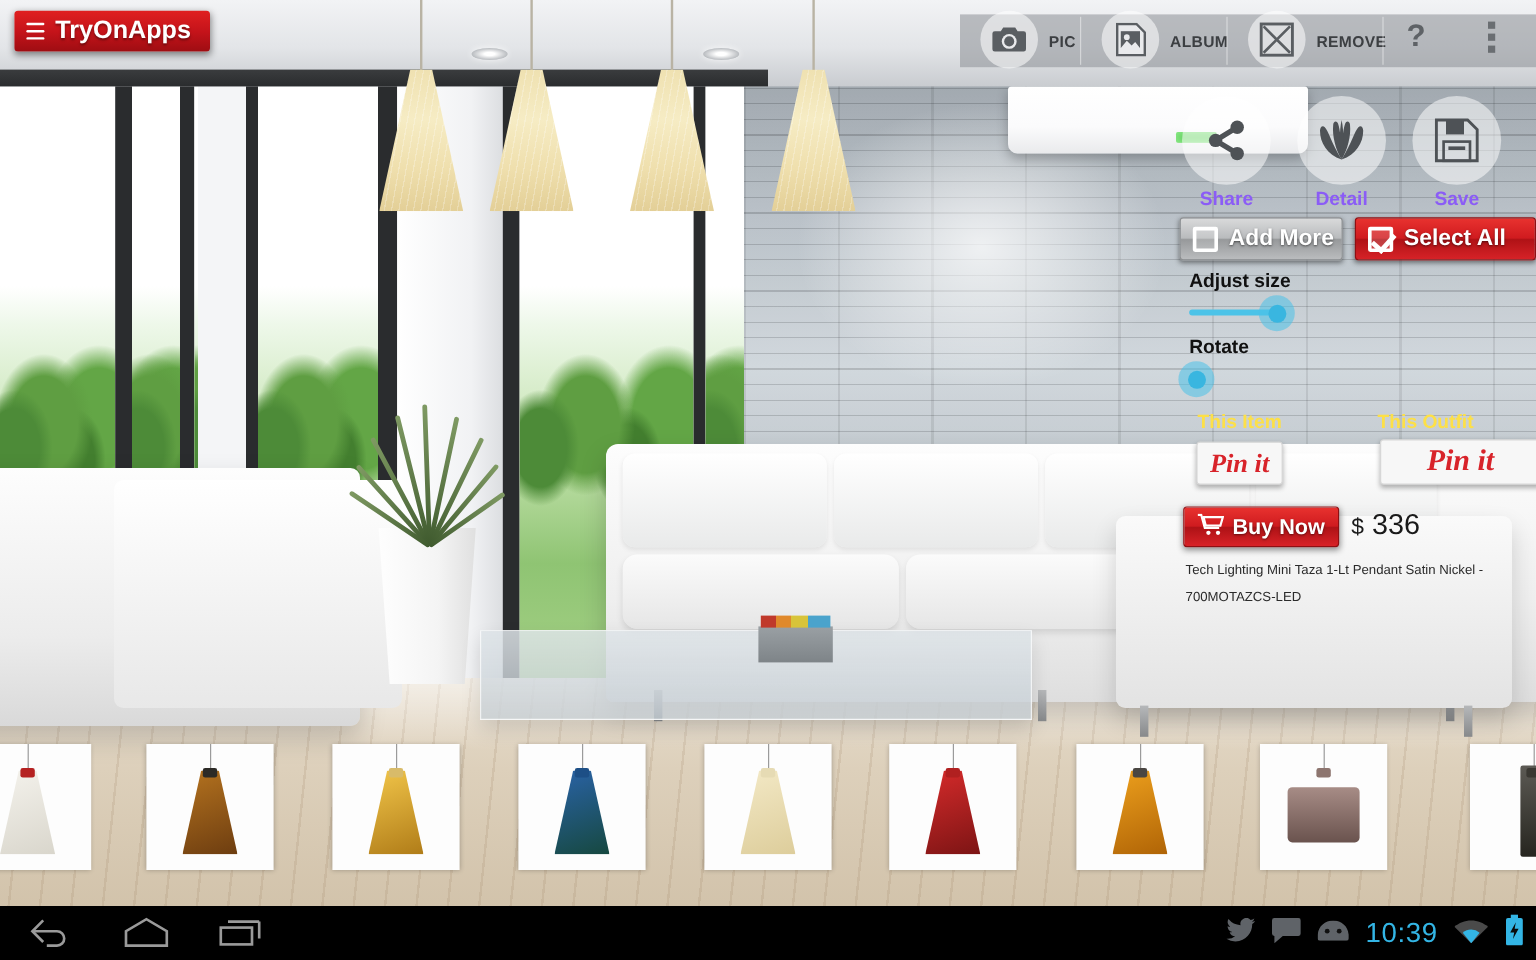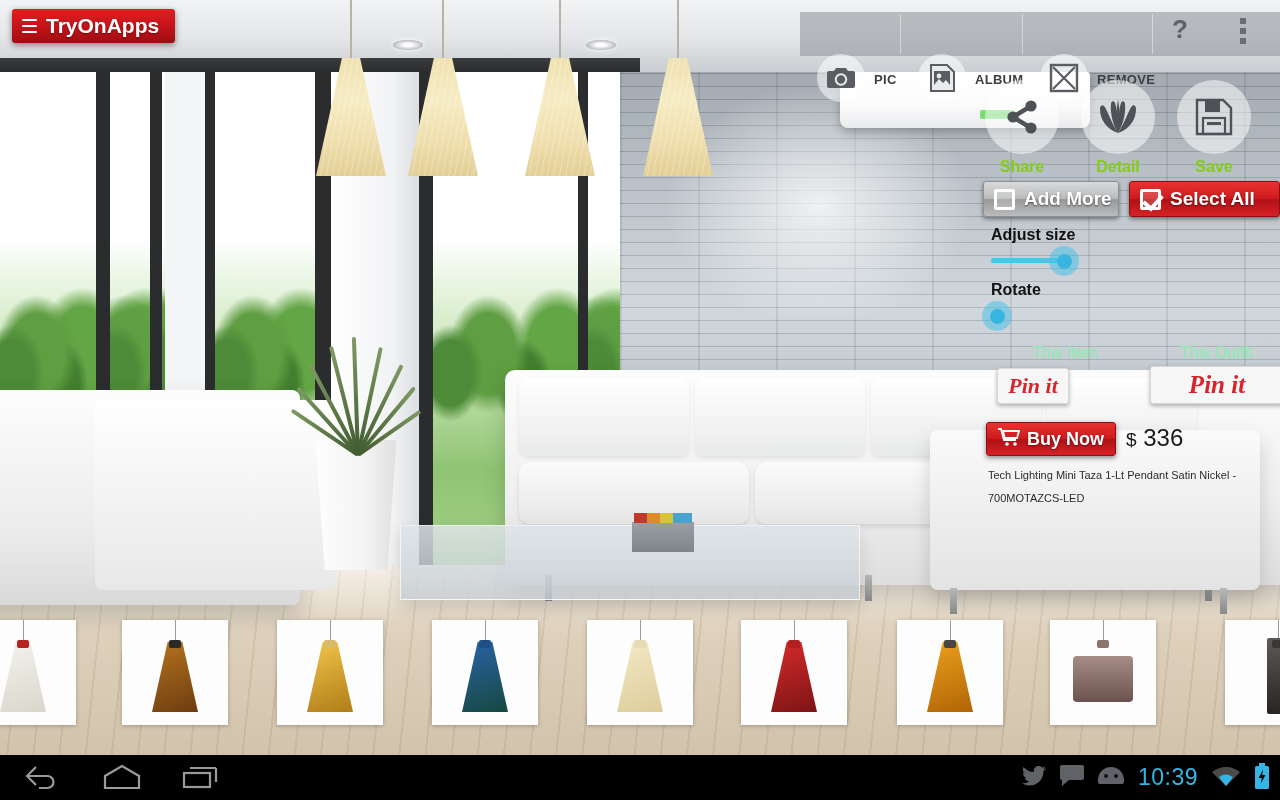--- a/index.html
+++ b/index.html
@@ -115,36 +115,36 @@
       background:rgba(140,144,150,.55); }
   .logo { position:absolute; left:12px; top:9px; height:34px; padding:0 16px 0 34px;
       display:flex; align-items:center; color:#fff; font-size:21px; font-weight:bold;
       background:linear-gradient(180deg,#e02020 0%,#c4131a 52%,#9e0d12 100%);
       border-radius:3px; box-shadow:0 2px 6px rgba(0,0,0,.45);
       text-shadow:0 1px 2px rgba(0,0,0,.4); }
   .hamburger{ position:absolute; left:10px; top:50%; margin-top:-7px; width:15px; height:14px; }
   .hamburger i{ position:absolute; left:0; width:15px; height:2px; background:#fff; border-radius:1px; }
   .hamburger i:nth-child(1){top:0}.hamburger i:nth-child(2){top:6px}.hamburger i:nth-child(3){top:12px}
 
-  .tb-item{ position:absolute; top:12px; height:44px; display:flex; align-items:center;margin-top:45px; }
+  .tb-item{ position:absolute; top:12px; height:44px; display:flex; align-items:center; }
   .tb-circle{ width:48px; height:48px; border-radius:50%; background:rgba(255,255,255,.55);
       display:flex; align-items:center; justify-content:center; margin-top:-2px; }
   .tb-label{ margin-left:9px; font-size:13px; font-weight:bold; color:#3c3f42; letter-spacing:.3px; }
   .tb-sep{ position:absolute; top:14px; width:1px; height:40px; background:rgba(255,255,255,.45); }
   .qmark{ position:absolute; left:1172px; top:14px; font-size:26px; font-weight:bold;
       color:#5e6266; }
   .dots{ position:absolute; left:1240px; top:18px; width:6px; }
   .dots i{ display:block; width:6px; height:6px; background:#6a6e72; margin-bottom:4px; }
 
   
   .rp-icons{ position:absolute; left:985px; top:80px; width:295px; height:90px; }
   .rp-ico{ position:absolute; width:74px; height:74px; border-radius:50%;
       background:rgba(255,255,255,.52); display:flex; align-items:center; justify-content:center; }
   .rp-cap{ position:absolute; top:78px; width:110px; text-align:center; font-size:16px;
-      font-weight:bold; color:#84cc16; }
+      font-weight:bold; color:#8b5cf6; }
 
   .btn-row{ position:absolute; left:983px; top:181px; width:354px; height:36px; }
   .btn3d{ position:absolute; top:0; height:36px; display:flex; align-items:center;
       border-radius:3px; box-shadow:0 2px 4px rgba(0,0,0,.45); padding:0 10px; }
   .btn-addmore{ left:0; width:136px;
       background:linear-gradient(180deg,#d9dadb 0%,#b9bbbd 48%,#97999b 52%,#babcbe 100%);
       border:1px solid #8d8f91; }
   .btn-selectall{ left:146px; width:151px;
       background:linear-gradient(180deg,#e8322f 0%,#d01b1f 48%,#b01216 52%,#d62227 100%);
       border:1px solid #8e0f13; }
@@ -156,21 +156,21 @@
       text-shadow:0 1px 2px rgba(0,0,0,.55); white-space:nowrap; }
 
   .slider-group{ position:absolute; }
   .sl-label{ font-size:16px; font-weight:bold; color:#111; }
   .sl-track{ position:absolute; height:5px; border-radius:3px; background:#4cc3e8; }
   .sl-thumb{ position:absolute; width:30px; height:30px; border-radius:50%;
       background:rgba(74,193,232,.55); display:flex; align-items:center; justify-content:center; }
   .sl-thumb i{ width:15px; height:15px; border-radius:50%; background:#39b6e0; }
 
   .pin-wrap{ position:absolute; }
-  .pin-cap{ font-size:16px; font-weight:normal; color:#86efac; text-align:right; }
+  .pin-cap{ font-size:16px; font-weight:bold; color:#fde047; text-align:center; }
   .pin-btn{ background:#f7f7f7; border:1px solid #d7d7d7; border-radius:3px;
       display:flex; align-items:center; justify-content:center;
       font-family:"Liberation Serif", serif; font-style:italic; font-weight:bold;
       color:#d8232a; box-shadow:0 2px 4px rgba(0,0,0,.3); }
 
   .buy{ position:absolute; left:986px; top:422px; width:130px; height:34px; border-radius:3px;
       display:flex; align-items:center; justify-content:center;
       background:linear-gradient(180deg,#e8322f 0%,#cf1b1f 48%,#ae1216 52%,#d82227 100%);
       border:1px solid #8e0f13; box-shadow:0 2px 5px rgba(0,0,0,.45); }
   .buy-txt{ font-size:18px; font-weight:bold; color:#fff; margin-left:7px;

